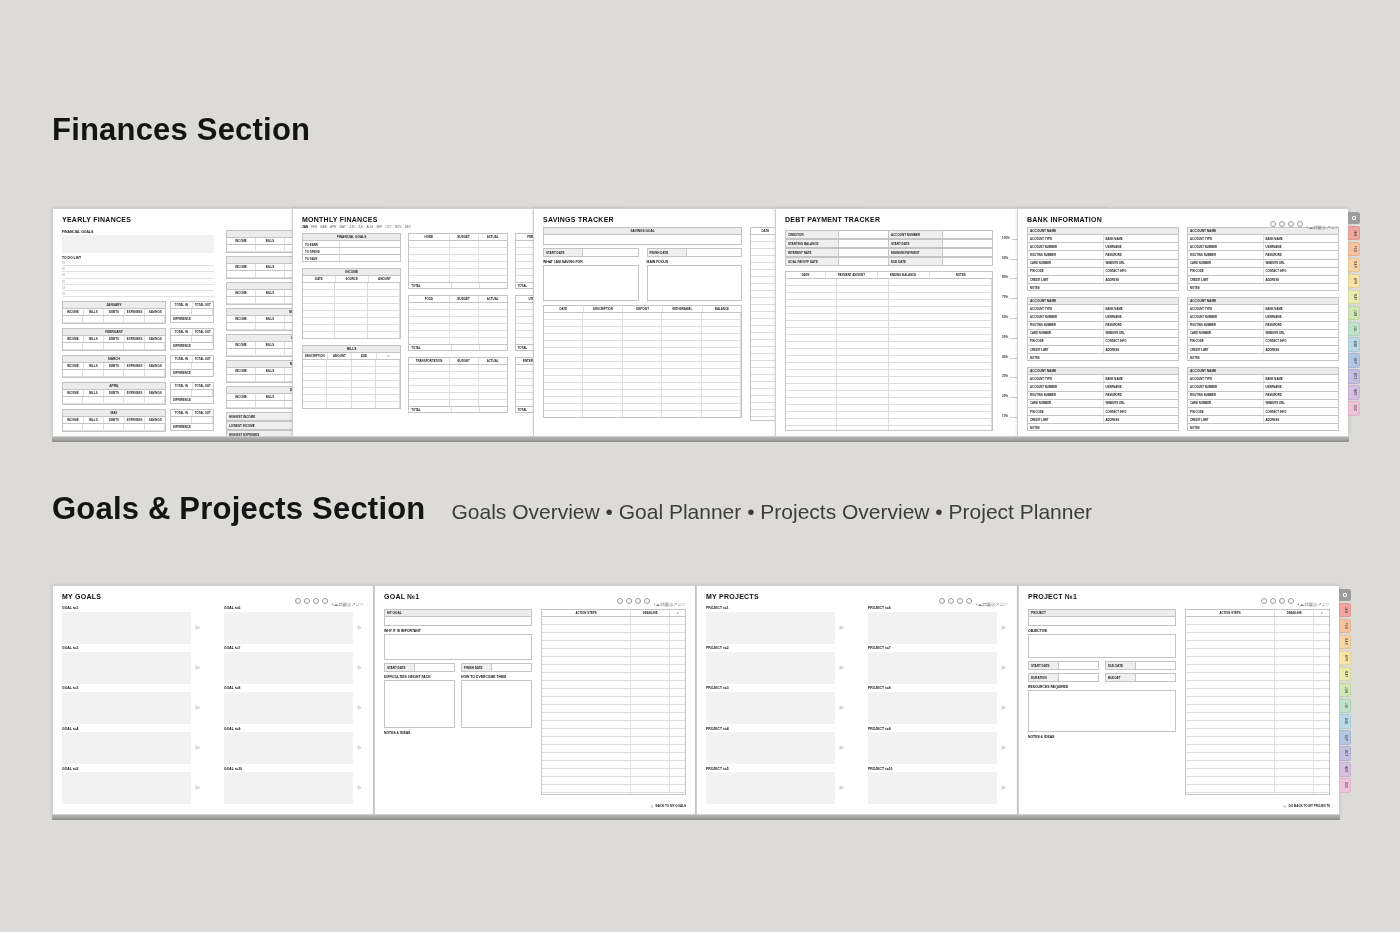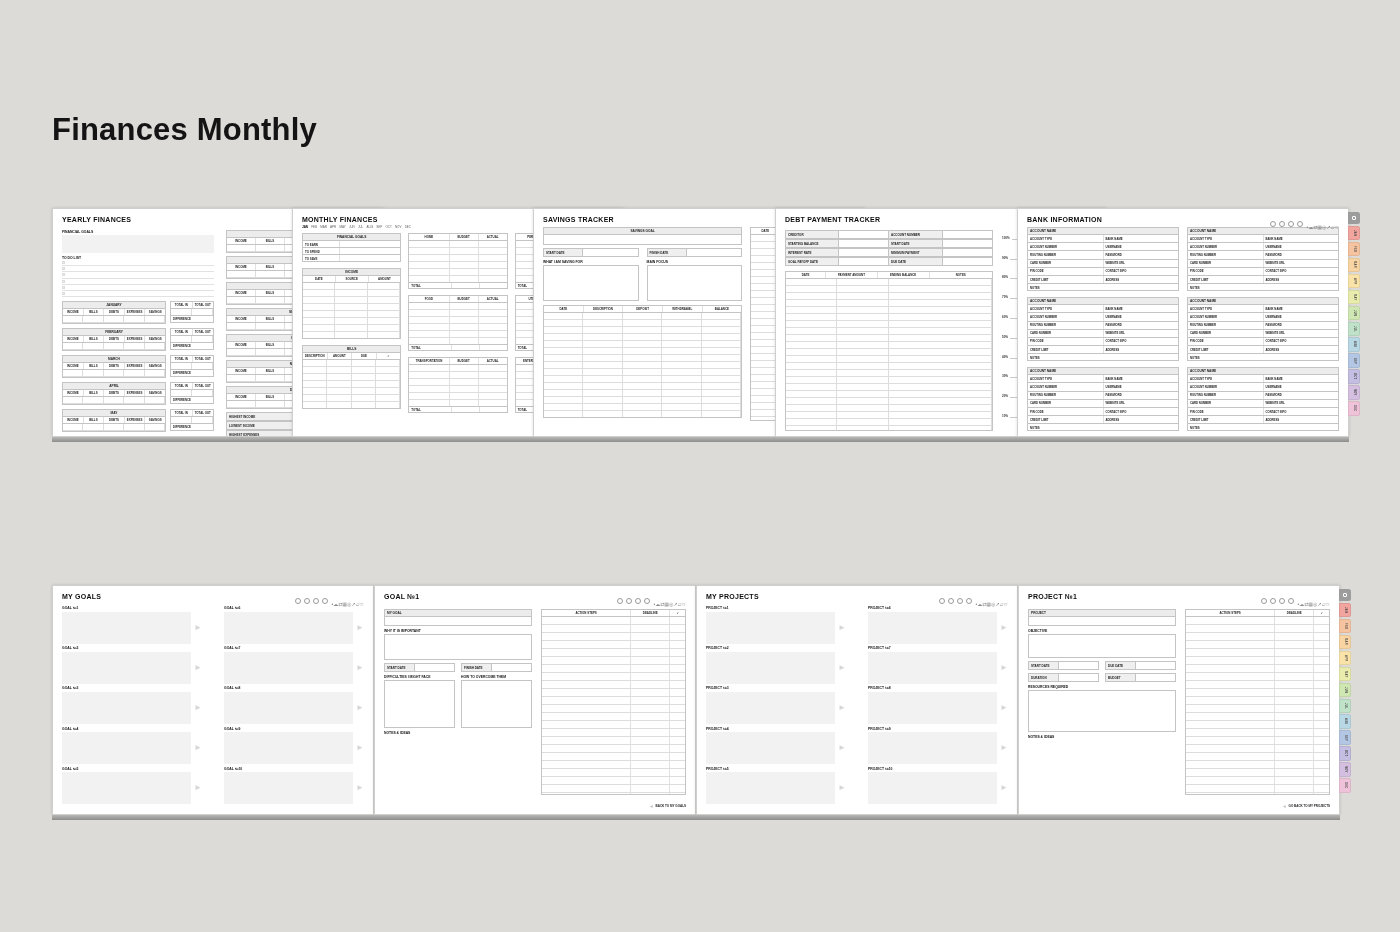--- a/index.html
+++ b/index.html
@@ -114,23 +114,25 @@
 .abody>i{background-image:repeating-linear-gradient(to bottom,transparent 0 7px,#ddd 7px 8px);border-right:1px solid #e0e0e0}
 .abody>i:last-child{border-right:none}
 .back{position:absolute;bottom:5px;right:9px;display:flex;align-items:center;gap:2px}
 .back .arr2{font-size:5px;color:#c9c9c9}
 .back .blbl{font-size:3px;font-weight:bold;color:#222}.mb3{margin-bottom:3px}.mb4{margin-bottom:4px}
 </style>
 </head>
 <body>
 
 <div class="hdr" style="top:112px">
-  <h1>Finances Monthly</h1>
+  <h1>Finances Section</h1>
 </div>
 <div class="hdr" style="top:491px">
+  <h1>Goals &amp; Projects Section</h1>
+  <div class="sub">Goals Overview • Goal Planner • Projects Overview • Project Planner</div>
 </div>
 
 <div class="page" style="left:52px;top:208px;width:332px;height:229px;z-index:1">
   <div class="pi">
     <div class="pt">YEARLY FINANCES</div>
     <div class="strip">
       <span class="ring"></span>
         <span class="ring"></span>
         <span class="ring"></span>
         <span class="ring"></span>

